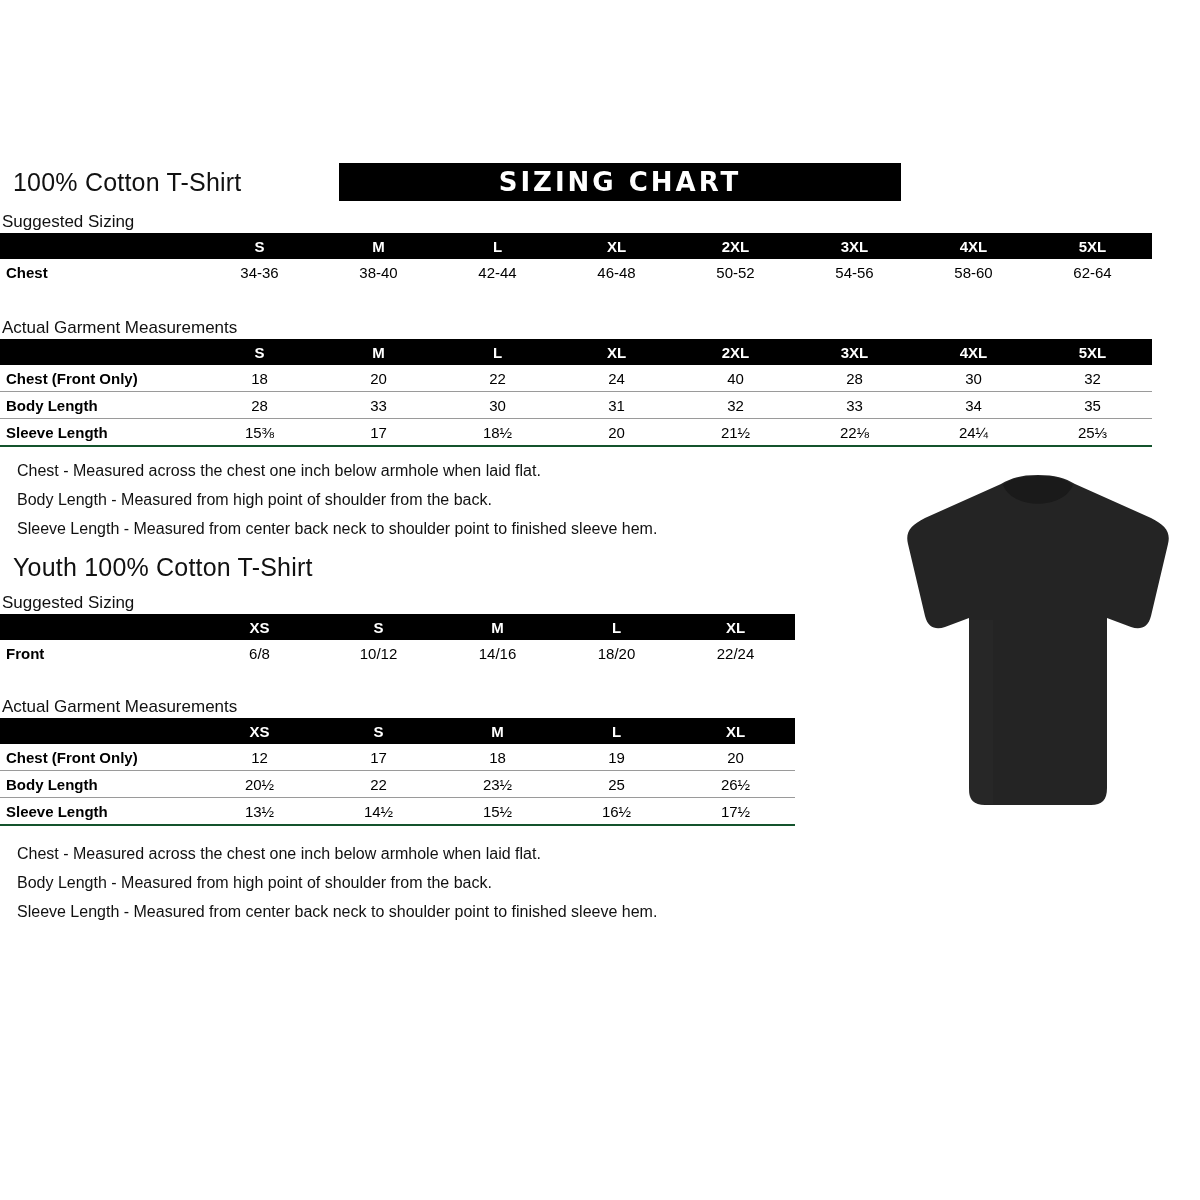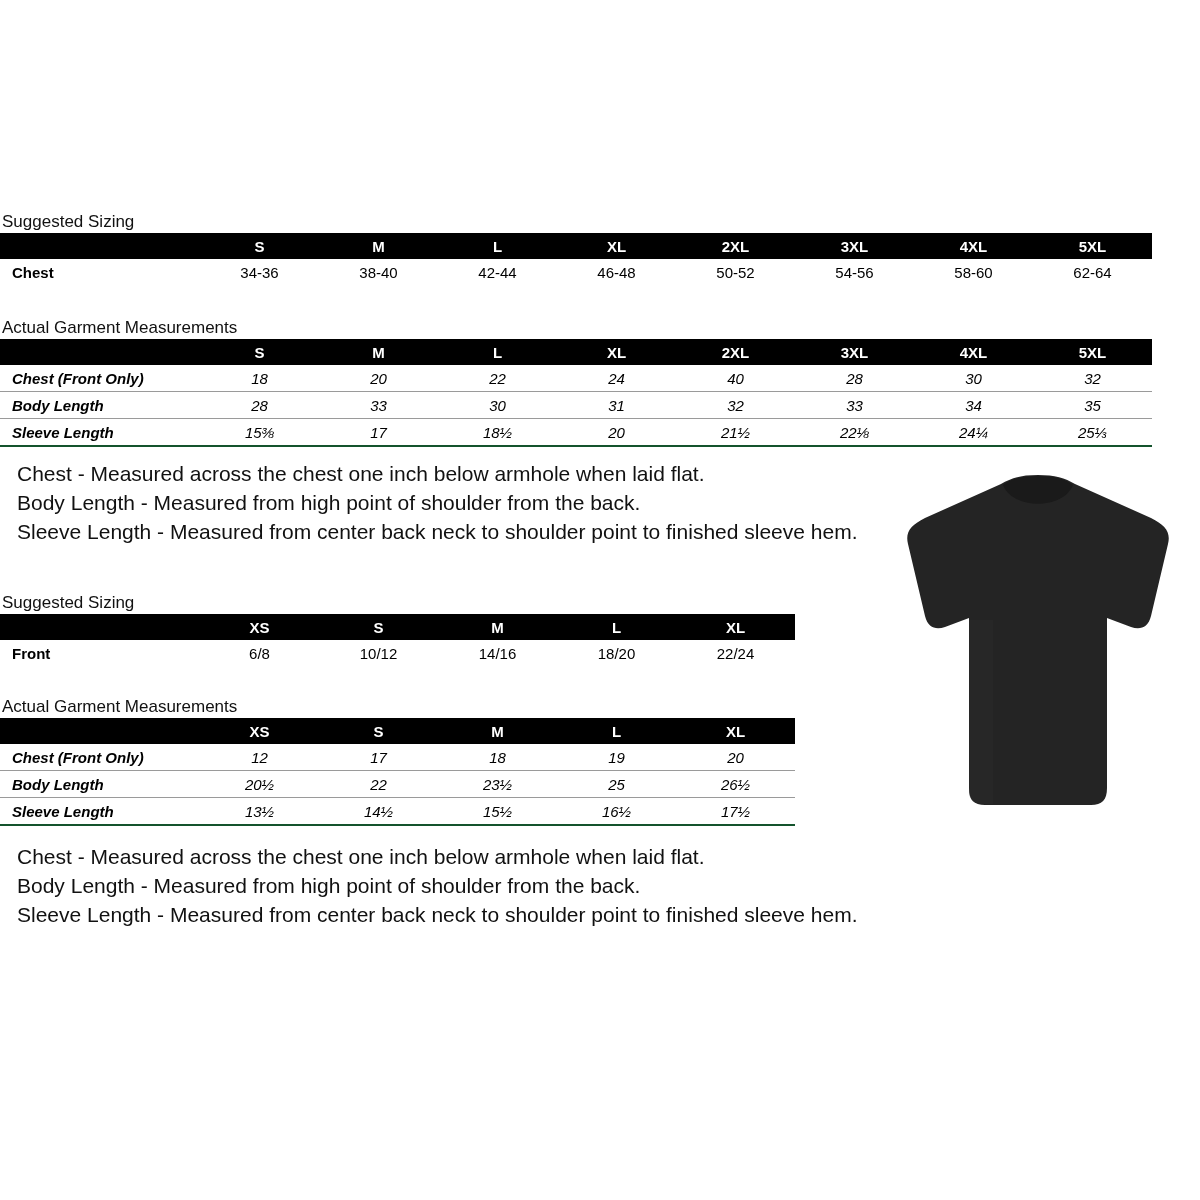--- a/index.html
+++ b/index.html
@@ -75,56 +75,59 @@
     font-weight: bold;
     font-size: 15px;
     color: #ffffff;
   }
   table.sz thead th.rowlabel {
     text-align: left;
     padding-left: 6px;
   }
   table.sz tbody td.rowlabel {
     text-align: left;
-    padding-left: 12px;
+    padding-left: 6px;
     font-weight: bold;
     font-size: 15px;
     color: #000;
   }
   table.sz tbody td {
     font-size: 15px;
     color: #000;
   }
   table.sz.lined tbody tr {
     border-bottom: 1px solid #9a9a9a;
-    font-style: italic;
   }
   table.sz.lined tbody tr:last-child {
     border-bottom: 2px solid #14532d;
   }
 
   
   .note {
     position: absolute;
-    font-size: 21px;
+    font-size: 16px;
     color: #111;
     white-space: nowrap;
   }
 
   
   .shirt {
     position: absolute;
   }
 </style>
 </head>
 <body>
 
 <div class="page">
 
-
+  <div class="title" style="position:absolute; left:13px; top:168px;">100% Cotton T-Shirt</div>
+
+  <div class="banner" style="left:339px; top:163px; width:562px; height:38px;">
+    <span class="banner-text">SIZING CHART</span>
+  </div>
 
   <div class="subtitle" style="position:absolute; left:2px; top:212px;">Suggested Sizing</div>
 
   <table class="sz" id="adult-suggested" style="left:0px; top:233px; width:1152px;">
     <colgroup>
       <col style="width:200px">
         <col style="width:119px">
         <col style="width:119px">
         <col style="width:119px">
       <col style="width:119px">
@@ -222,20 +225,21 @@
         <td>24¼</td>
         <td>25⅓</td>
       </tr>
     </tbody>
   </table>
 
   <div class="note" style="left:17px; top:462px;">Chest - Measured across the chest one inch below armhole when laid flat.</div>
   <div class="note" style="left:17px; top:491px;">Body Length - Measured from high point of shoulder from the back.</div>
   <div class="note" style="left:17px; top:520px;">Sleeve Length - Measured from center back neck to shoulder point to finished sleeve hem.</div>
 
+  <div class="title" style="position:absolute; left:13px; top:553px;">Youth 100% Cotton T-Shirt</div>
 
   <div class="subtitle" style="position:absolute; left:2px; top:593px;">Suggested Sizing</div>
 
   <table class="sz" style="left:0px; top:614px; width:795px;">
     <colgroup>
       <col style="width:200px">
         <col style="width:119px">
         <col style="width:119px">
         <col style="width:119px">
       <col style="width:119px">

